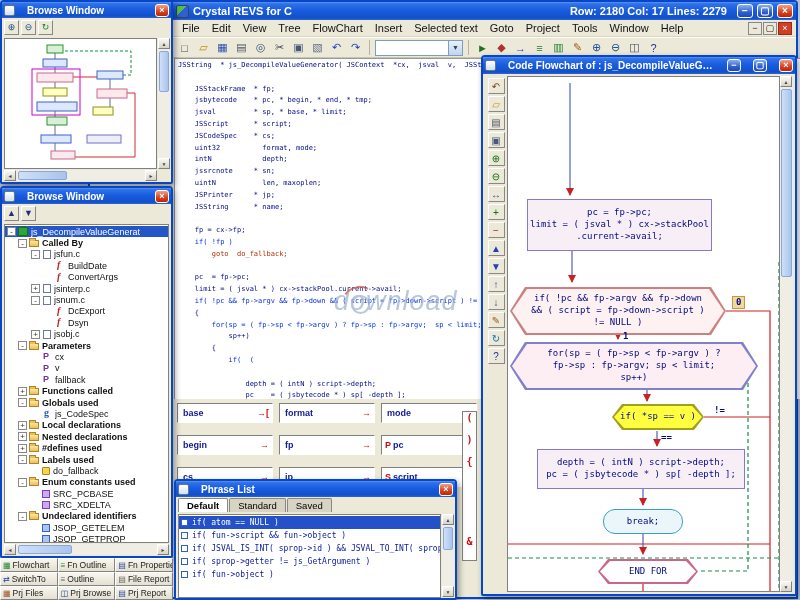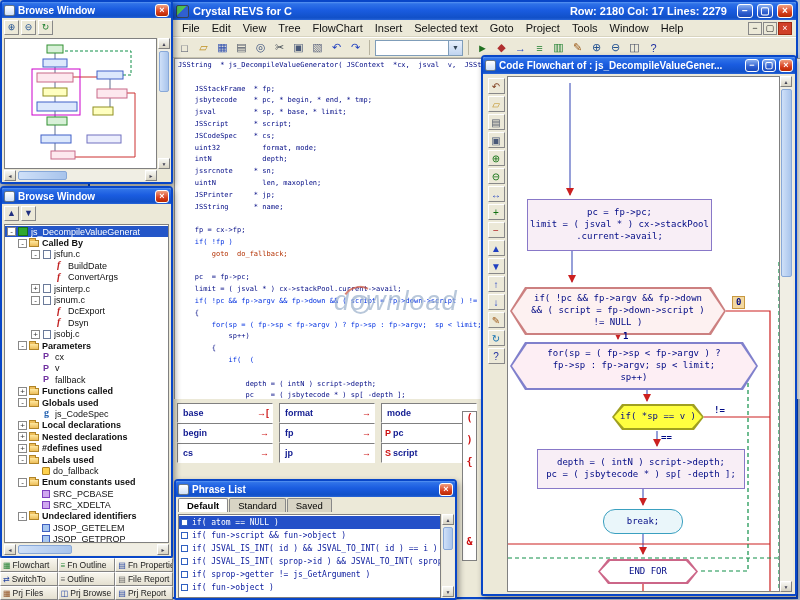--- a/index.html
+++ b/index.html
@@ -2,21 +2,21 @@
 <html><head>
 <meta charset="utf-8">
 <style>
   *{box-sizing:border-box;margin:0;padding:0}
   body{width:800px;height:600px;position:relative;overflow:hidden;background:#b8c4d4;
        font-family:"Liberation Sans",sans-serif;font-size:11px}
   
   .fwin{position:absolute;background:#ECE9D8;border:2px solid #0846c8;border-radius:4px 4px 2px 2px;
         box-shadow:2px 3px 6px rgba(0,0,0,.40)}
   .grad{background:linear-gradient(180deg,#5a96f2 0%,#2f72e8 10%,#1a5ce0 45%,#1150c8 88%,#2a66d8 100%)}
-  .stitle{height:16px;display:flex;align-items:center;gap:3px;padding:0 2px;color:#fff;
+  .stitle{height:16px;display:flex;align-items:center;gap:12px;padding:0 2px;color:#fff;
           font-weight:bold;font-size:10px;border-radius:2px 2px 0 0;white-space:nowrap;overflow:hidden}
   .sticon{width:11px;height:11px;flex:none;background:linear-gradient(#ffffff,#cfe0f8);
           border:1px solid #667788;border-radius:2px}
   .grow{flex:1;overflow:hidden;text-overflow:ellipsis}
   .xpbtn{flex:none;width:16px;height:14px;border:1px solid #fff;border-radius:3px;cursor:default;
          background:linear-gradient(180deg,#8ab0f0,#3060d0 60%,#1a48b8);color:#fff;font-size:10px;
          line-height:12px;text-align:center;font-weight:bold}
   .xpbtn.sm{width:14px;height:13px;font-size:9px;line-height:11px}
   .xpbtn.close{background:linear-gradient(180deg,#f0a080,#d84020 60%,#b82800)}
   
@@ -56,21 +56,21 @@
             border-left:1px solid #7f9db9;font-size:7px;color:#345;display:flex;align-items:center;
             justify-content:center}
   
   .editor{position:absolute;left:84px;top:56px;width:626px;height:341px;background:#fff;
           border-left:1px solid #999;border-top:1px solid #999;overflow:hidden;padding:1px 0 0 3px}
   .cline{height:11.8px;white-space:pre;font-family:"DejaVu Sans Mono",monospace;font-size:7px;
          line-height:11.8px;color:#000a85}
   .cr{color:#b33000}.cb{color:#0030e0}
   
   .tokpanel{position:absolute;left:84px;top:399px;width:378px;height:80px;display:grid;
-            grid-template-columns:96px 96px 96px 58px;grid-auto-rows:20px;gap:0 6px;
+            grid-template-columns:96px 96px 96px 58px;grid-auto-rows:20px;gap:12px 6px;
             padding:2px 0 0 3px;background:#ECE9D8}
   .tok{background:#fff;border:1px solid;border-color:#808080 #fff #fff #808080;display:flex;
        align-items:center;padding:0 3px;font-size:9px;font-weight:bold;color:#101a90;overflow:hidden}
   .toright{background:#ECE9D8;border-color:#fff #808080 #808080 #fff;justify-content:center;color:#203070}
   .tok-pre{color:#cc1010;margin-right:2px}
   .tok-arr{margin-left:auto;color:#cc1010;font-weight:normal}
   .tok-suf{color:#cc1010}
   .tok-spacer{background:transparent;border:none}
   .redstrip{position:absolute;left:372px;top:409px;width:15px;height:150px;background:#fff;
             border:1px solid #808080;display:flex;flex-direction:column;align-items:center}
@@ -602,24 +602,20 @@
     <div class="pitem pst-selected">
       <span class="pcheck"></span>
       <span>if( atom == NULL )</span>
     </div>
       <div class="pitem">
       <span class="pcheck"></span>
       <span>if( fun-&gt;script &amp;&amp; fun-&gt;object )</span>
     </div>
       <div class="pitem">
       <span class="pcheck"></span>
-      <span>if( JSVAL_IS_INT( id ) &amp;&amp; JSVAL_TO_INT( id ) == i )</span>
-    </div>
-      <div class="pitem">
-      <span class="pcheck"></span>
       <span>if( JSVAL_IS_INT( sprop-&gt;id ) &amp;&amp; JSVAL_TO_INT( sprop-&gt;id ) == i )</span>
     </div>
       <div class="pitem">
       <span class="pcheck"></span>
       <span>if( sprop-&gt;getter != js_GetArgument )</span>
     </div>
       <div class="pitem">
       <span class="pcheck"></span>
       <span>if( fun-&gt;object )</span>
     </div>

